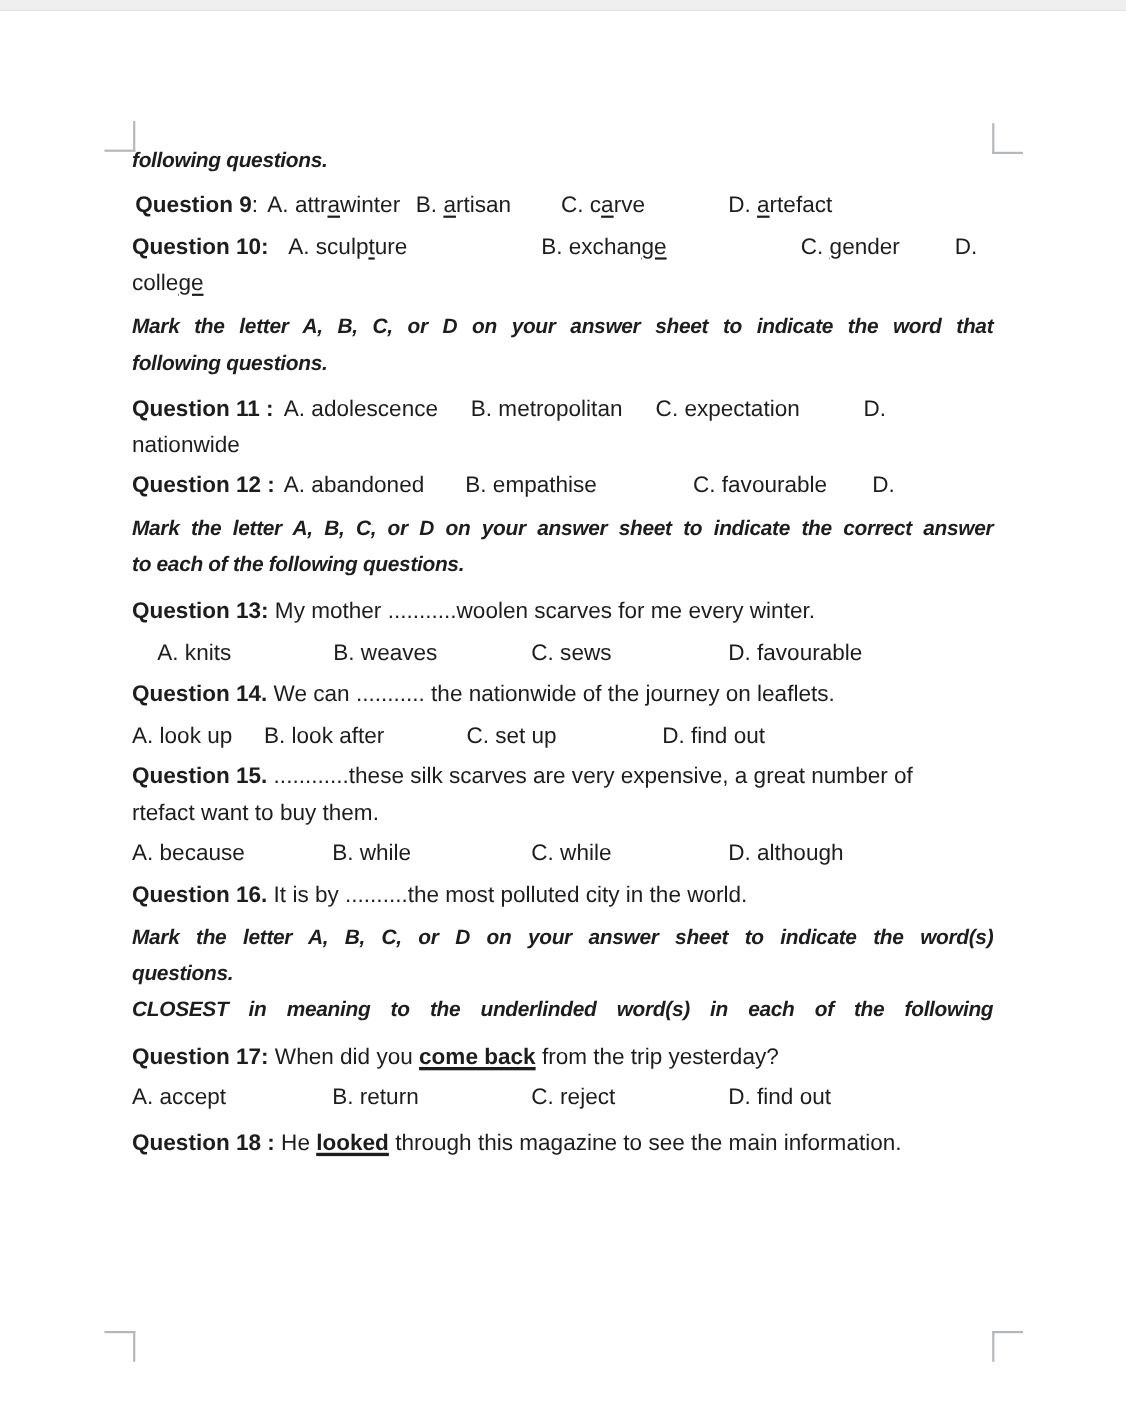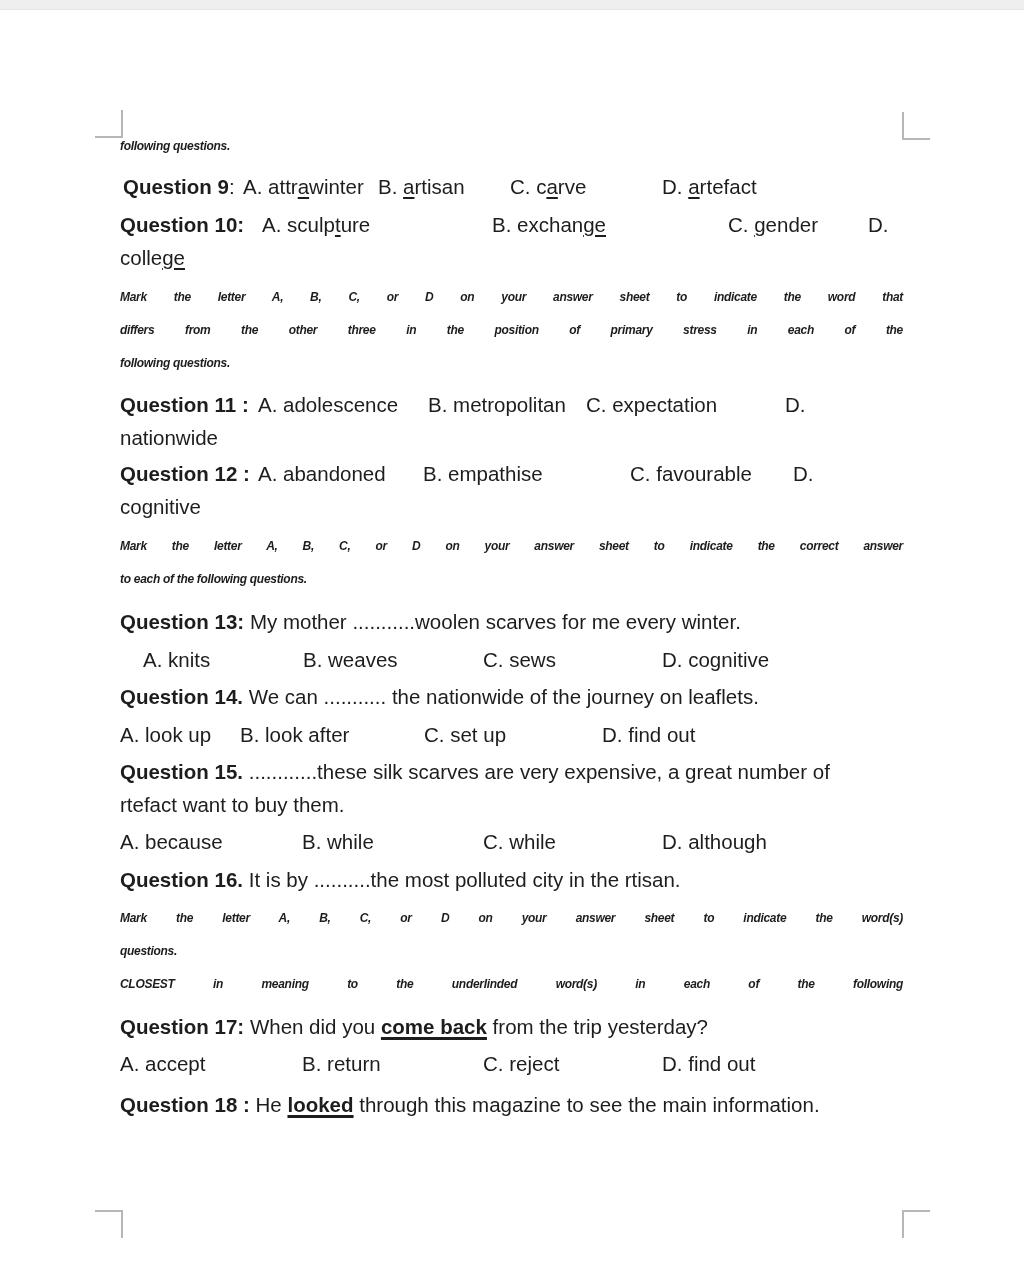--- a/index.html
+++ b/index.html
@@ -6,21 +6,21 @@
   body{font-family:"Liberation Sans","DejaVu Sans",sans-serif;color:#1d1d1f;}
   .topbar{position:absolute;left:0;top:0;width:1024px;height:9px;background:#efefef;border-bottom:1px solid #e4e4e4;}
   .page{position:absolute;left:0;top:10px;width:1024px;height:1269px;background:#ffffff;}
   .content{position:absolute;left:120px;top:0;width:783px;font-size:20.5px;line-height:33px;}
   .line{position:relative;height:33px;white-space:nowrap;}
   .wrapline{position:relative;height:33px;white-space:nowrap;}
   .b{font-weight:bold;}
   .opt{position:absolute;top:0;white-space:nowrap;}
   .u{text-decoration:underline;text-underline-offset:3px;text-decoration-thickness:2px;}
   .bu{font-weight:bold;text-decoration:underline;text-underline-offset:3px;text-decoration-thickness:2.5px;}
-  .ipara{font-style:italic;font-weight:bold;font-size:12px;letter-spacing:-0.3px;}
+  .ipara{font-style:italic;font-weight:bold;font-size:19px;letter-spacing:-0.3px;}
   .iline{height:33px;line-height:33px;}
   .jl{text-align:justify;text-align-last:justify;}
   .ll{text-align:left;}
   .mark{position:absolute;width:26px;height:26px;border:0 solid #b5b8bb;}
   .mark.tl{left:95px;top:100px;border-right-width:2px;border-bottom-width:2px;}
   .mark.tr{left:902px;top:102px;border-left-width:2px;border-bottom-width:2px;}
   .mark.bl{left:95px;top:1200px;border-right-width:2px;border-top-width:2px;}
   .mark.br{left:902px;top:1200px;border-left-width:2px;border-top-width:2px;}
 </style>
 </head>
@@ -55,56 +55,54 @@
       <span class="opt" style="left:372px"><span>B.</span> <span>exchan</span><span class="u">ge</span><span></span></span>
       <span class="opt" style="left:608px"><span>C.</span> <span></span><span class="u">g</span><span>ender</span></span>
       <span class="opt" style="left:748px"><span>D.</span></span>
     </div>
     <div class="wrapline">
       <span>colle</span><span class="u">ge</span><span></span>
     </div>
 
     <div class="ipara" style="margin-top:7px">
       <div class="iline jl">Mark the letter A, B,  C, or D  on your answer sheet to indicate the word that</div>
-      <div class="iline jl">differs from the other three in the position of primary stress in each of the</div>
       <div class="iline ll">following questions.</div>
     </div>
 
     <div class="line" style="margin-top:8px">
       <span class="b">Question 11 :</span>
       <span class="opt" style="left:138px">A. adolescence</span>
       <span class="opt" style="left:308px">B. metropolitan</span>
-      <span class="opt" style="left:466px">C. expectation</span>
+      <span class="opt" style="left:476px">C. expectation</span>
       <span class="opt" style="left:665px">D.</span>
     </div>
     <div class="wrapline">nationwide</div>
 
     <div class="line" style="margin-top:3px">
       <span class="b">Question 12 :</span>
       <span class="opt" style="left:138px">A. abandoned</span>
       <span class="opt" style="left:303px">B. empathise</span>
       <span class="opt" style="left:510px">C. favourable</span>
       <span class="opt" style="left:673px">D.</span>
     </div>
-    <div class="wrapline">cognitive</div>
 
 
     <div class="ipara" style="margin-top:7px">
       <div class="iline jl">Mark the letter A, B, C, or D  on your answer sheet to indicate the correct answer</div>
       <div class="iline ll">to each of the following questions.</div>
     </div>
 
     <div class="line" style="margin-top:9px">
       <span class="b">Question 13:</span> <span>My mother ...........woolen scarves for me every winter.</span>
     </div>
     <div class="line" style="margin-top:5px">
       <span class="opt" style="left:23px">A. knits</span>
       <span class="opt" style="left:183px">B. weaves</span>
       <span class="opt" style="left:363px">C. sews</span>
-      <span class="opt" style="left:542px">D. cognitive</span>
+      <span class="opt" style="left:542px">D. favourable</span>
     </div>
 
     <div class="line" style="margin-top:4px">
       <span class="b">Question 14.</span> <span>We can ........... the nationwide of the journey on leaflets.</span>
     </div>
     <div class="line" style="margin-top:5px">
       <span class="opt" style="left:0px">A. look up</span>
       <span class="opt" style="left:120px">B. look after</span>
       <span class="opt" style="left:304px">C. set up</span>
       <span class="opt" style="left:482px">D. find out</span>
@@ -115,21 +113,21 @@
     </div>
     <div class="wrapline">rtefact want to buy them.</div>
     <div class="line" style="margin-top:4px">
       <span class="opt" style="left:0px">A. because</span>
       <span class="opt" style="left:182px">B. while</span>
       <span class="opt" style="left:363px">C. while</span>
       <span class="opt" style="left:542px">D. although</span>
     </div>
 
     <div class="line" style="margin-top:5px">
-      <span class="b">Question 16.</span> <span>It is by ..........the most polluted city in the rtisan.</span>
+      <span class="b">Question 16.</span> <span>It is by ..........the most polluted city in the world.</span>
     </div>
 
     <div class="ipara" style="margin-top:6px">
       <div class="iline jl">Mark the letter A, B, C, or D  on your answer sheet to indicate the word(s)</div>
       <div class="iline ll">questions.</div>
       <div class="iline jl">CLOSEST in meaning to the underlinded word(s) in each of the following</div>
     </div>
 
     <div class="line" style="margin-top:9px">
       <span class="b">Question 17:</span> <span>When did you </span><span class="bu">come back</span><span> from the trip yesterday?</span>

